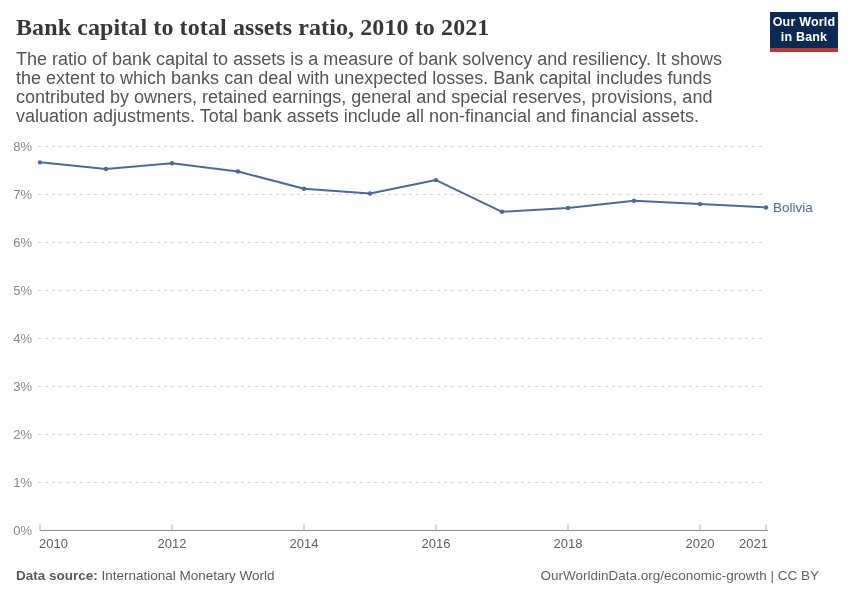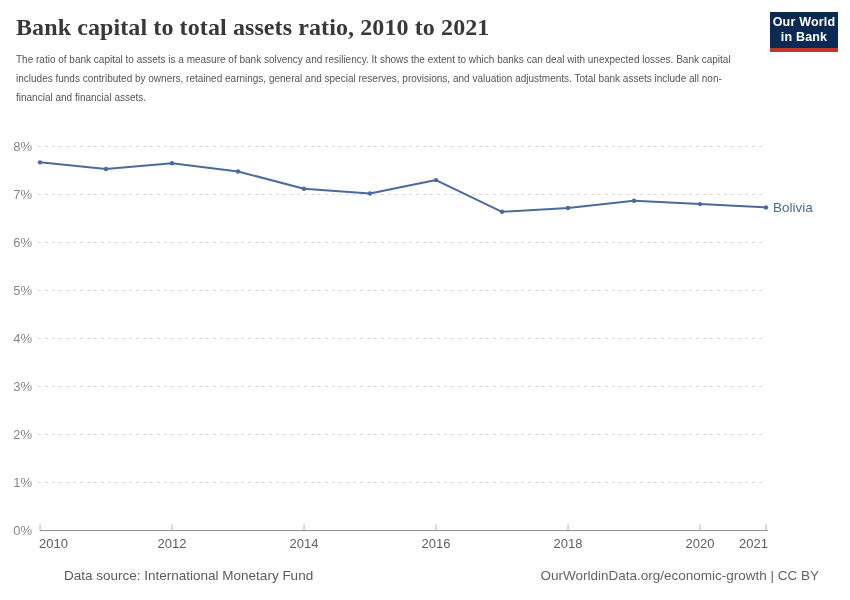--- a/index.html
+++ b/index.html
@@ -8,38 +8,38 @@
     font-family:"Liberation Sans",sans-serif;
   }
   .header{position:absolute;left:16px;top:0;width:818px;}
   .chart-title{
     font-family:"Liberation Serif","DejaVu Serif",serif;
     font-size:24px;font-weight:700;color:#383838;
     margin:12px 0 0 0;line-height:30px;letter-spacing:.1px;
   }
   .chart-subtitle{
     margin:8px 0 16px 0;max-width:726px;
-    font-size:10px;line-height:19px;color:#555555;
+    font-size:18px;line-height:19px;color:#555555;
   }
   .owid-logo{
     position:absolute;top:12px;right:12px;width:68px;height:36px;
     display:flex;flex-direction:column;align-items:center;justify-content:center;
     text-decoration:none;cursor:pointer;
     border-bottom:4px solid #c0362c;background:#0a2953;margin-left:40px;
   }
   .owid-logo span{
     color:#ffffff;font-size:12.5px;font-weight:700;line-height:15px;letter-spacing:.2px;
   }
   #chart{position:absolute;left:0;top:130px;}
   .footer{
     position:absolute;left:0;top:568px;width:850px;
     font-size:13.5px;color:#5b5b5b;
   }
   .footer .ds{position:absolute;left:16px;top:0;}
-  .footer .ds b{font-weight:400;margin-left:48px;}
+  .footer .ds b{font-weight:700;}
   .footer .credit{position:absolute;right:31px;top:0;color:#636363;cursor:pointer;}
 </style>
 </head>
 <body>
 
 <div class="header">
   <h1 class="chart-title">Bank capital to total assets ratio, 2010 to 2021</h1>
   <p class="chart-subtitle">The ratio of bank capital to assets is a measure of bank solvency and resiliency. It shows the extent to which banks can deal with unexpected losses. Bank capital includes funds contributed by owners, retained earnings, general and special reserves, provisions, and valuation adjustments. Total bank assets include all non-financial and financial assets.</p>
 </div>
 
@@ -91,15 +91,15 @@
     <circle cx="436" cy="50.10000000000002" r="2.2" fill="#4c6a9c"></circle>
     <circle cx="502" cy="81.78000000000003" r="2.2" fill="#4c6a9c"></circle>
     <circle cx="568" cy="77.94" r="2.2" fill="#4c6a9c"></circle>
     <circle cx="634" cy="70.74000000000001" r="2.2" fill="#4c6a9c"></circle>
     <circle cx="700" cy="74.10000000000002" r="2.2" fill="#4c6a9c"></circle>
     <circle cx="766" cy="77.45999999999998" r="2.2" fill="#4c6a9c"></circle>
     <text x="773" y="81.95999999999998" fill="#4c6a9c" font-size="13.5px">Bolivia</text>
   </svg>
 
 <div class="footer">
-  <span class="ds"><b>Data source:</b><span> International Monetary Fund</span></span>
+  <span class="ds"><b>Data source:</b><span> International Monetary World</span></span>
   <span class="credit">OurWorldinData.org/economic-growth | CC BY</span>
 </div>
 
 </body></html>

